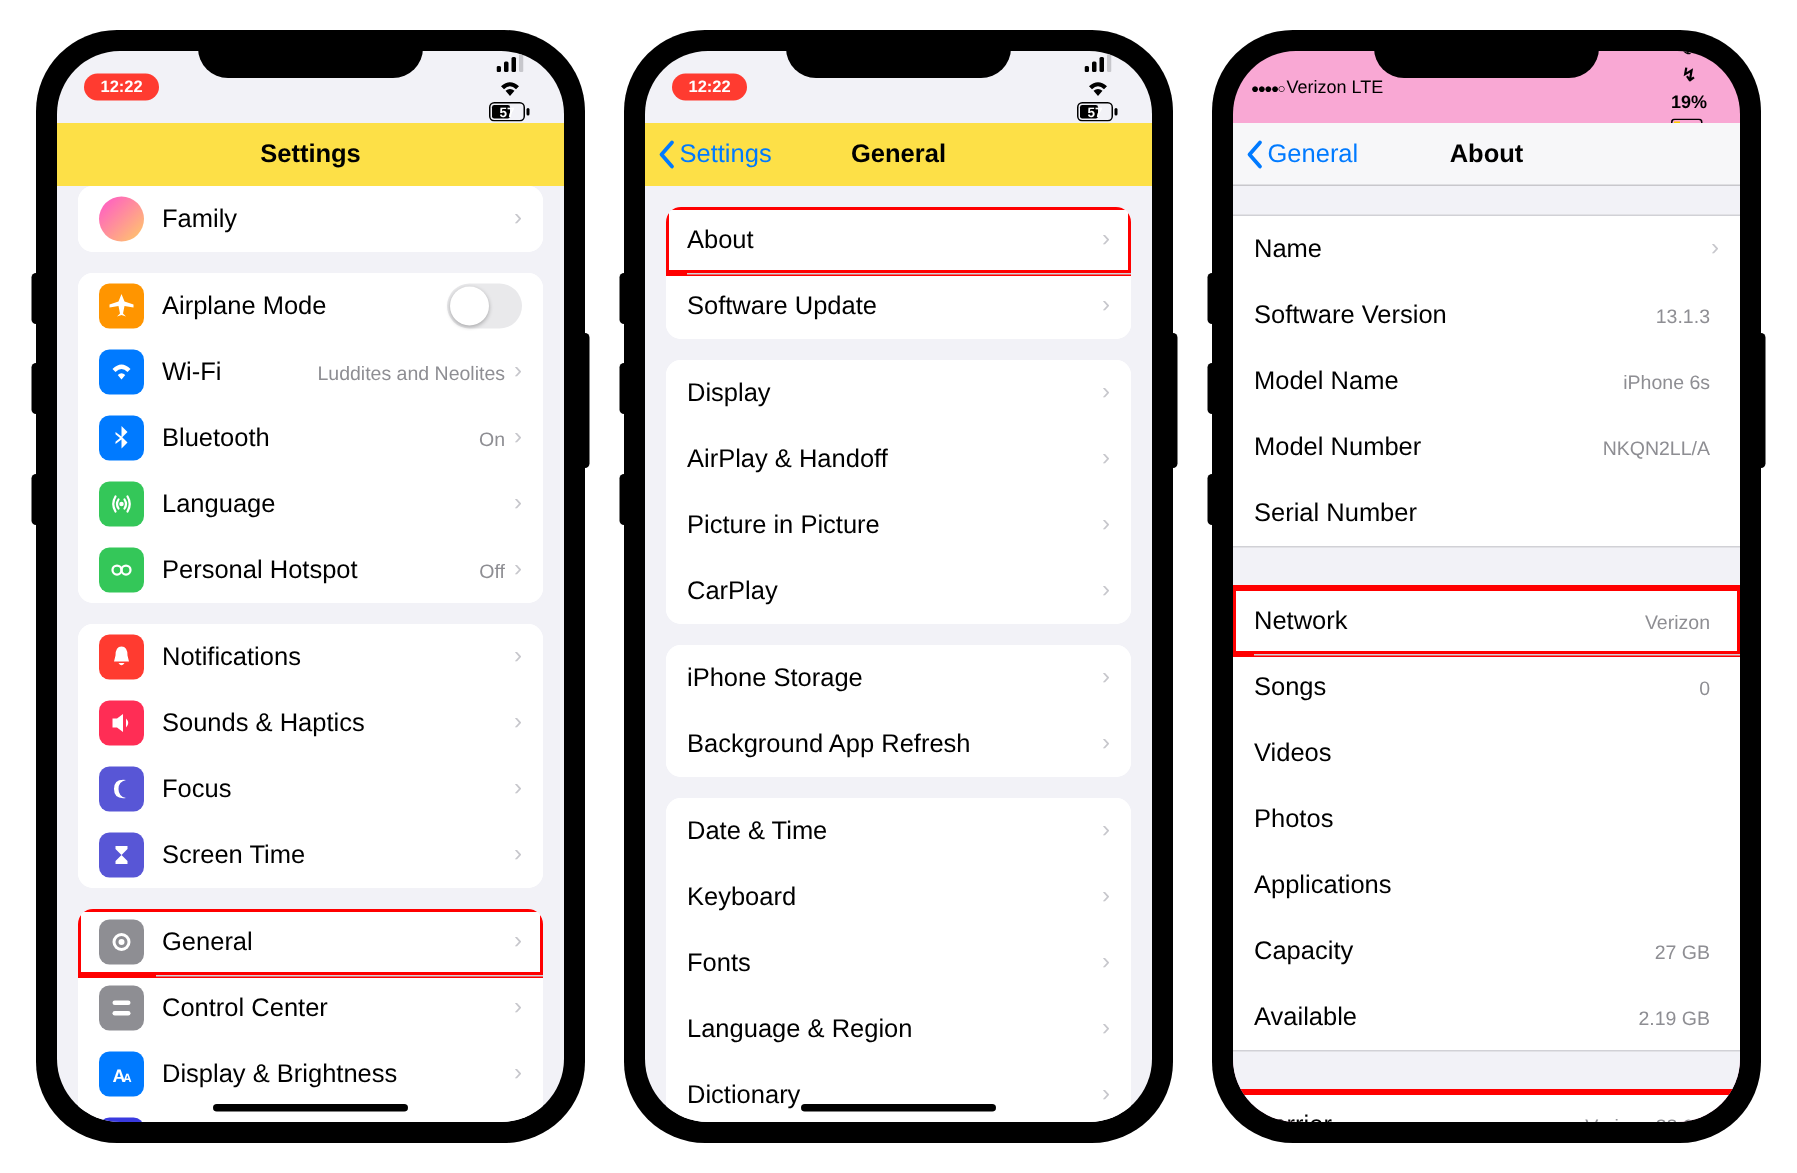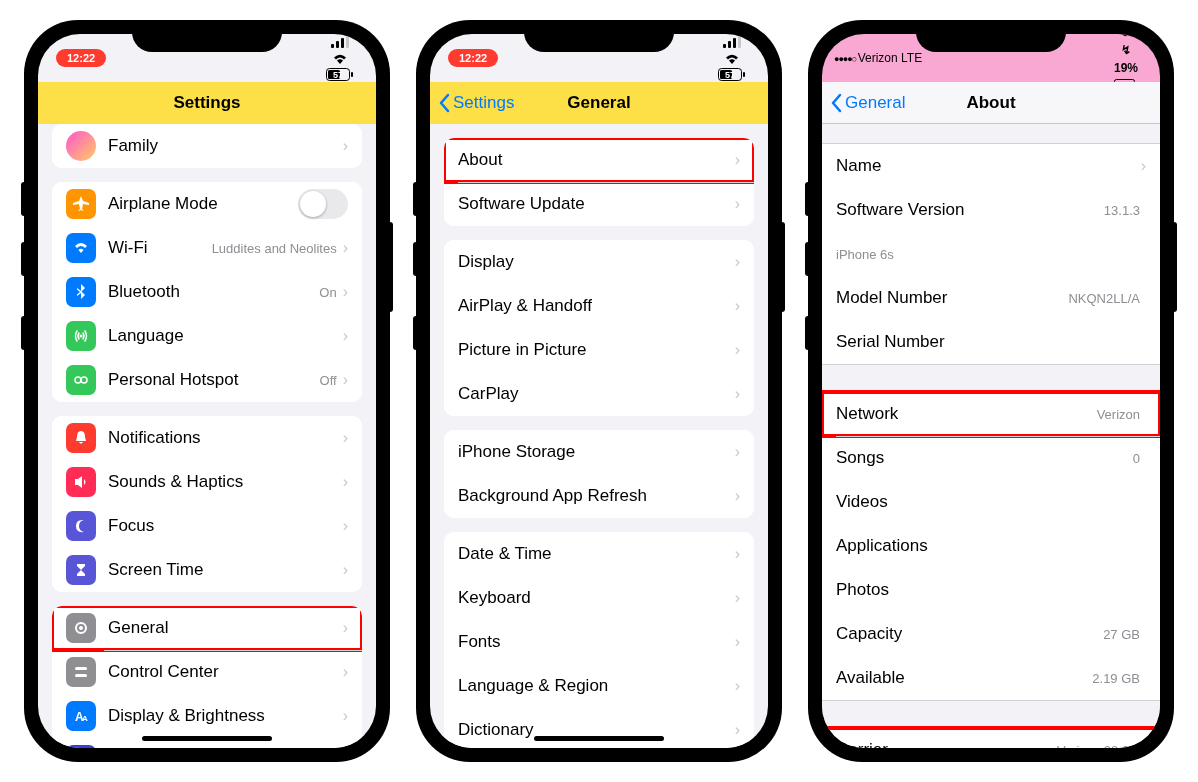--- a/index.html
+++ b/index.html
@@ -518,20 +518,21 @@
         <div class="cell">
             <span class="label">Name</span>
             <span class="value blurred"></span>
             <span class="chev">›</span>
           </div>
         <div class="cell">
             <span class="label">Software Version</span>
             <span class="value">13.1.3</span>
           </div>
         <div class="cell">
+            <span class="label">Model Name</span>
             <span class="value">iPhone 6s</span>
           </div>
         <div class="cell">
             <span class="label">Model Number</span>
             <span class="value">NKQN2LL/A</span>
           </div>
         <div class="cell">
             <span class="label">Serial Number</span>
             <span class="value blurred"></span>
           </div>
@@ -544,25 +545,25 @@
           </div>
         <div class="cell">
             <span class="label">Songs</span>
             <span class="value">0</span>
           </div>
         <div class="cell">
             <span class="label">Videos</span>
             <span class="value blurred"></span>
           </div>
         <div class="cell">
+            <span class="label">Photos</span>
+            <span class="value blurred"></span>
+          </div>
+        <div class="cell">
             <span class="label">Applications</span>
-            <span class="value blurred"></span>
-          </div>
-        <div class="cell">
-            <span class="label">Photos</span>
             <span class="value blurred"></span>
           </div>
         <div class="cell">
             <span class="label">Capacity</span>
             <span class="value">27 GB</span>
           </div>
         <div class="cell">
             <span class="label">Available</span>
             <span class="value">2.19 GB</span>
           </div>

